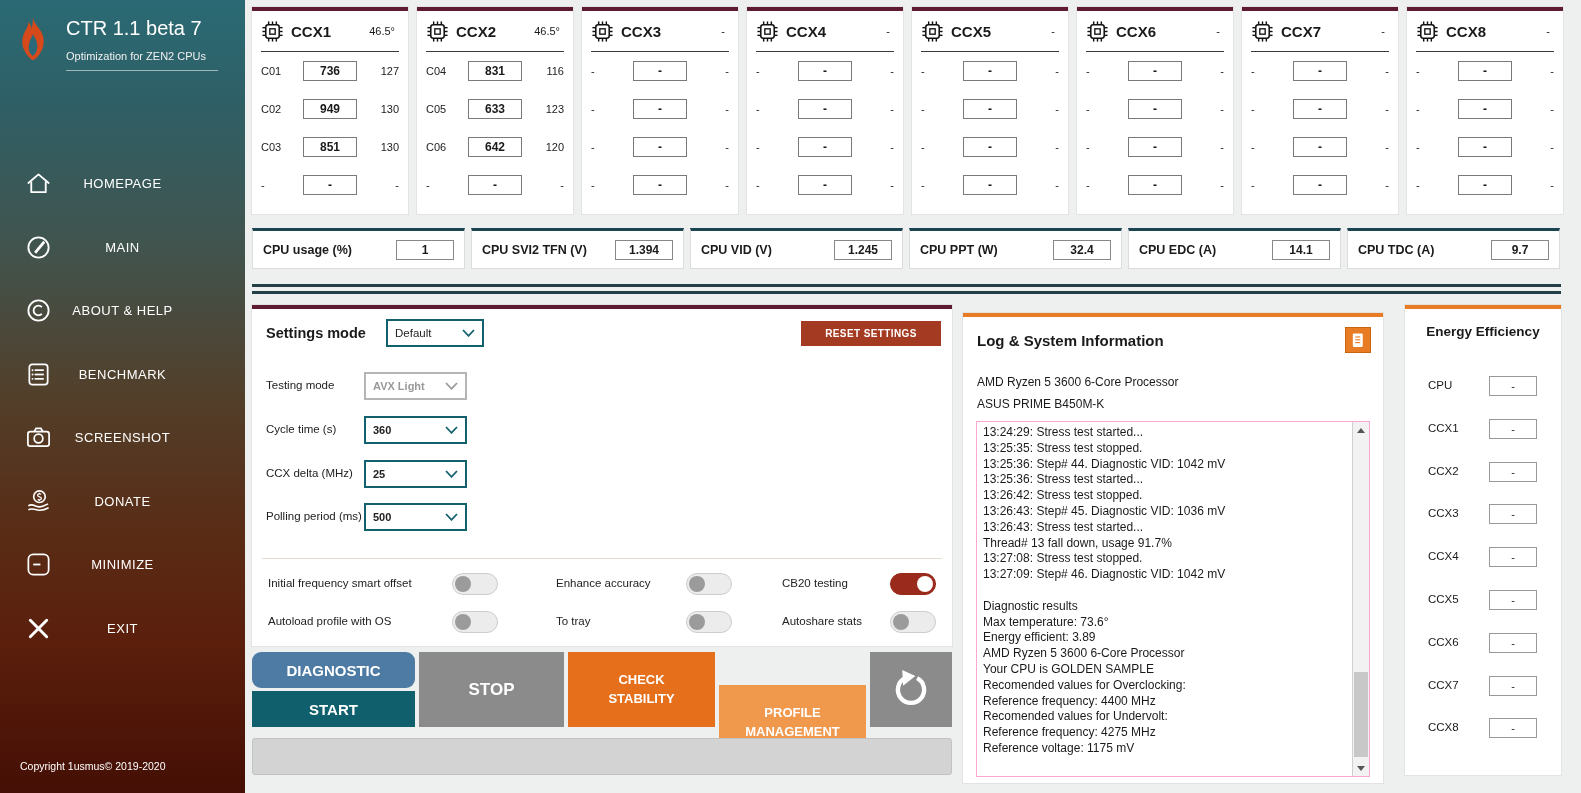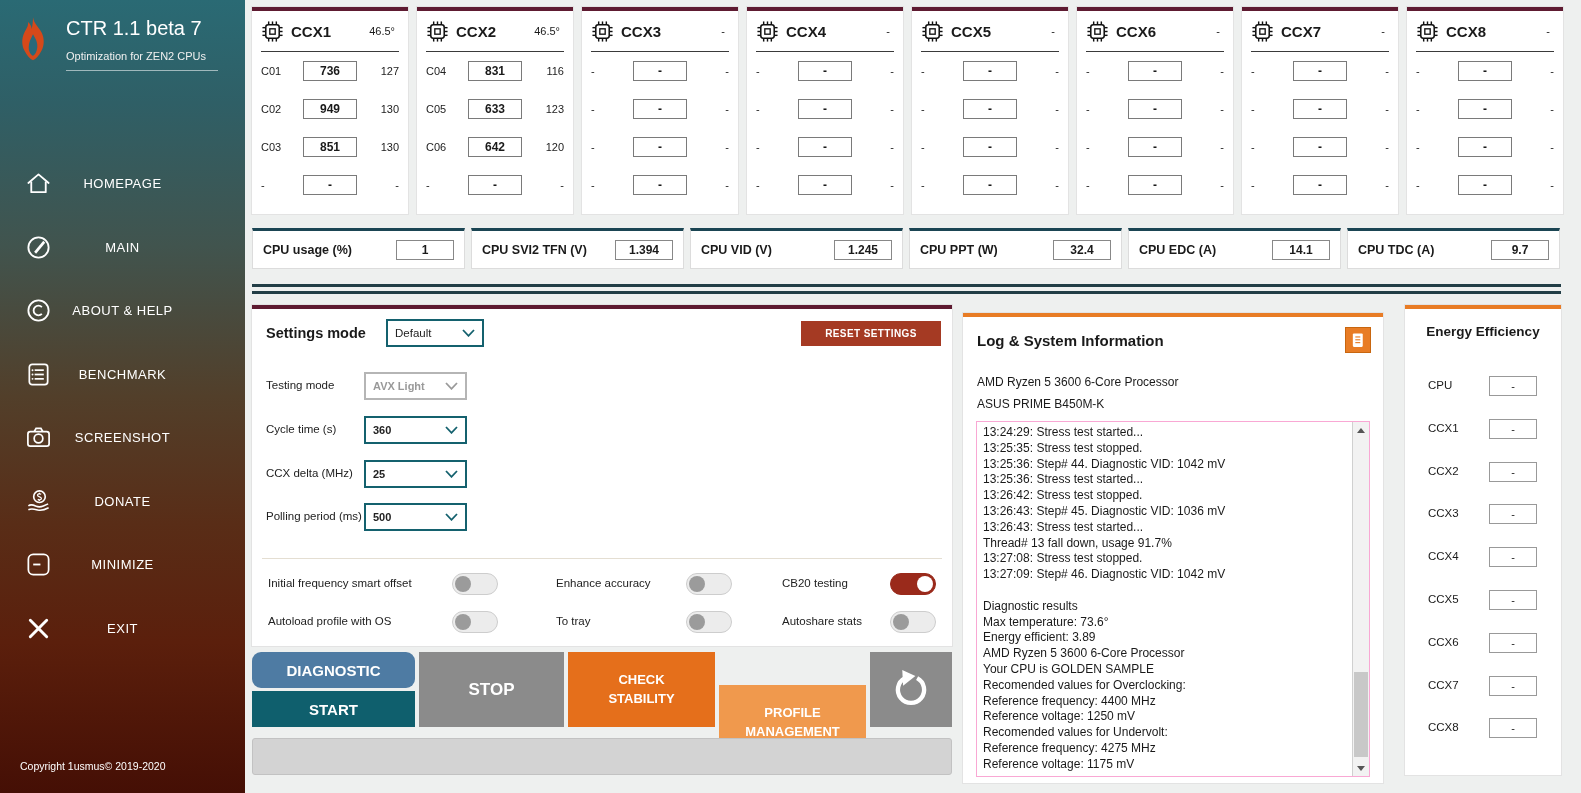--- a/index.html
+++ b/index.html
@@ -733,21 +733,20 @@
         <div class="log-line">13:27:08: Stress test stopped.</div>
         <div class="log-line">13:27:09: Step# 46. Diagnostic VID: 1042 mV</div>
         <div class="log-line">&nbsp;</div>
         <div class="log-line">Diagnostic results</div>
         <div class="log-line">Max temperature: 73.6°</div>
         <div class="log-line">Energy efficient: 3.89</div>
         <div class="log-line">AMD Ryzen 5 3600 6-Core Processor</div>
         <div class="log-line">Your CPU is GOLDEN SAMPLE</div>
         <div class="log-line">Recomended values for Overclocking:</div>
         <div class="log-line">Reference frequency: 4400 MHz</div>
-        <div class="log-line">Reference voltage: 1250 mV</div>
         <div class="log-line">Recomended values for Undervolt:</div>
         <div class="log-line">Reference frequency: 4275 MHz</div>
         <div class="log-line">Reference voltage: 1175 mV</div>
       </div>
     <div class="scrollbar">
       <div class="sb-up"></div>
       <div class="sb-thumb"></div>
       <div class="sb-down"></div>
     </div>
   </div>

